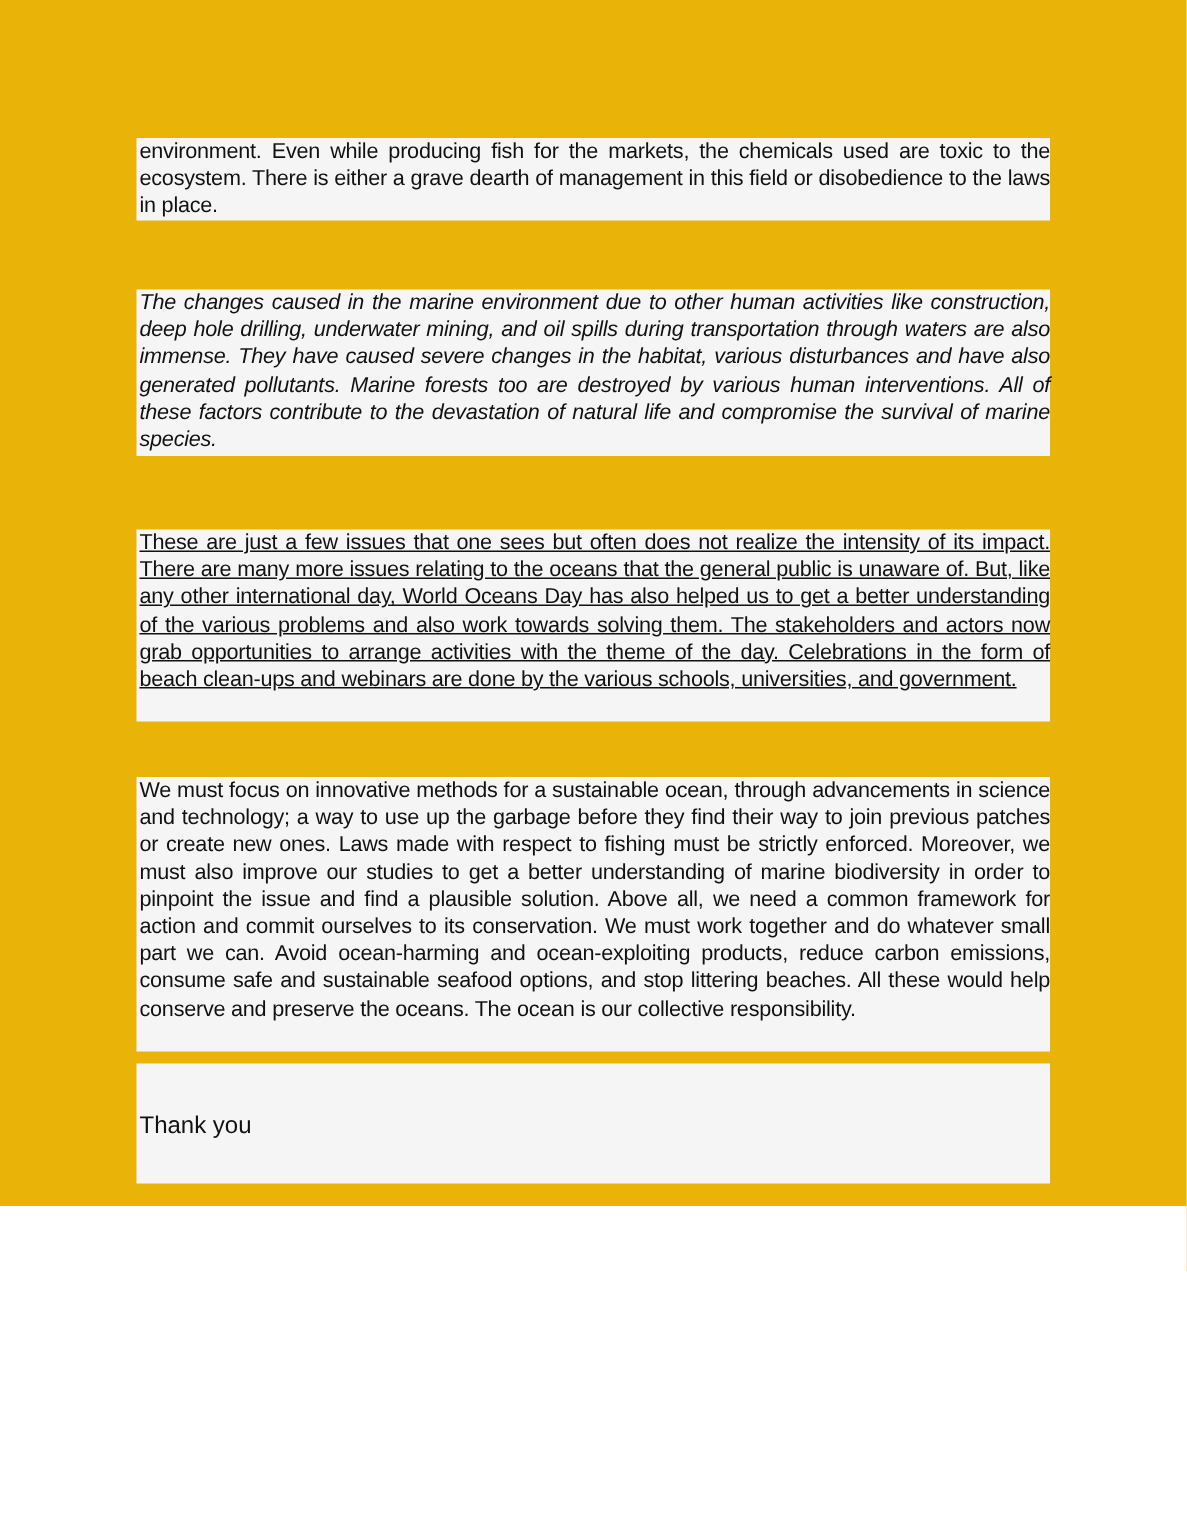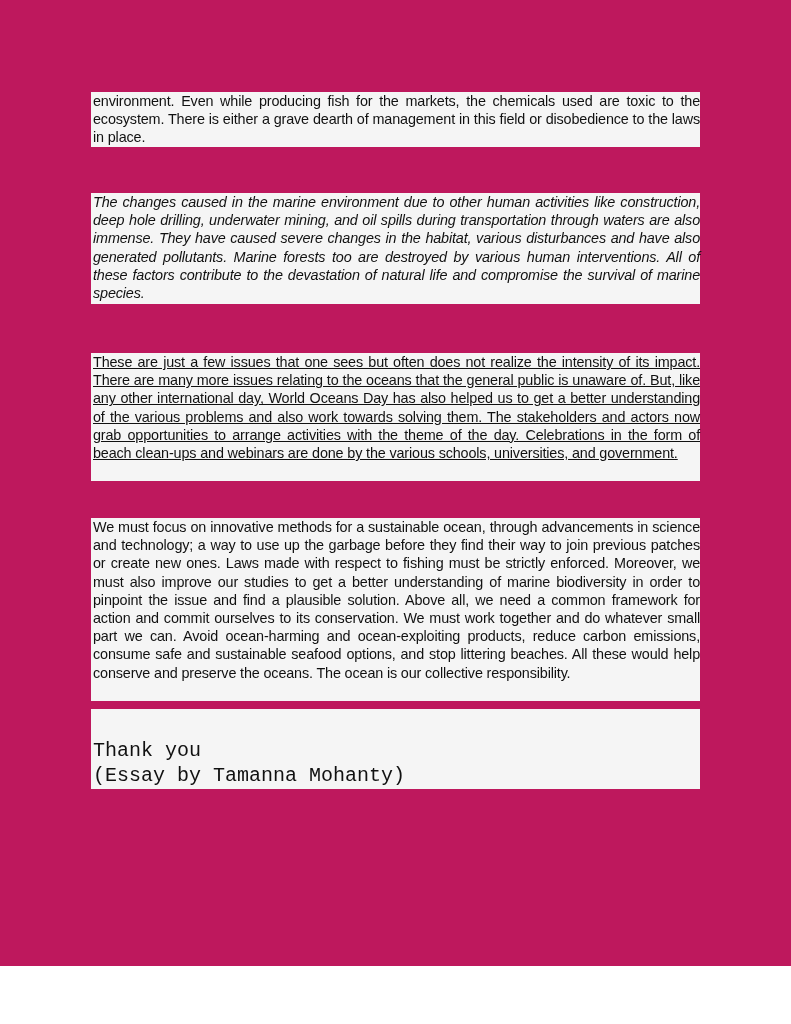--- a/index.html
+++ b/index.html
@@ -13,22 +13,22 @@
       position: relative;
       overflow: hidden;
       font-family: "Liberation Sans", sans-serif;
       color: #111111;
     }
     .page {
       position: absolute;
       left: 0;
       top: 0;
       width: 791px;
-      height: 966px;
-      background: #be185d;
+      height: 804px;
+      background: #eab308;
     }
     .para {
       position: absolute;
       left: 91px;
       width: 609px;
       background: #f5f5f5;
       font-size: 14.4px;
       line-height: 18.2px;
       text-align: justify;
       margin: 0;
@@ -42,36 +42,34 @@
     #p4 { top: 518px; height: 183px; }
     .closing-block {
       position: absolute;
       left: 91px;
       top: 709px;
       width: 609px;
       height: 80px;
       background: #f5f5f5;
       padding-left: 2px;
       box-sizing: border-box;
-      font-size: 20px;
-      font-family: Liberation Mono, monospace;
+      font-size: 16px;
     }
     .closing-block .line {
       position: absolute;
       left: 2px;
       line-height: 18px;
     }
     #thank-you { top: 33px; }
     #signature { top: 58px; }
   </style>
 </head>
 <body>
 
 <div class="page">
   <p class="para" id="p1">environment. Even while producing fish for the markets, the chemicals used are toxic to the ecosystem. There is either a grave dearth of management in this field or disobedience to the laws in place.</p>
   <p class="para" id="p2">The changes caused in the marine environment due to other human activities like construction, deep hole drilling, underwater mining, and oil spills during transportation through waters are also immense. They have caused severe changes in the habitat, various disturbances and have also generated pollutants. Marine forests too are destroyed by various human interventions. All of these factors contribute to the devastation of natural life and compromise the survival of marine species.</p>
   <p class="para" id="p3">These are just a few issues that one sees but often does not realize the intensity of its impact. There are many more issues relating to the oceans that the general public is unaware of. But, like any other international day, World Oceans Day has also helped us to get a better understanding of the various problems and also work towards solving them. The stakeholders and actors now grab opportunities to arrange activities with the theme of the day. Celebrations in the form of beach clean-ups and webinars are done by the various schools, universities, and government.</p>
   <p class="para" id="p4">We must focus on innovative methods for a sustainable ocean, through advancements in science and technology; a way to use up the garbage before they find their way to join previous patches or create new ones. Laws made with respect to fishing must be strictly enforced.  Moreover, we must also improve our studies to get a better understanding of marine biodiversity in order to pinpoint the issue and find a plausible solution. Above all, we need a common framework for action and commit ourselves to its conservation. We must work together and do whatever small part we can. Avoid ocean-harming and ocean-exploiting products, reduce carbon emissions, consume safe and sustainable seafood options, and stop littering beaches. All these would help conserve and preserve the oceans. The ocean is our collective responsibility.</p>
   <div class="closing-block">
     <span class="line" id="thank-you">Thank you</span>
-    <span class="line" id="signature">(Essay by Tamanna Mohanty)</span>
   </div>
 </div>
 
 </body></html>

